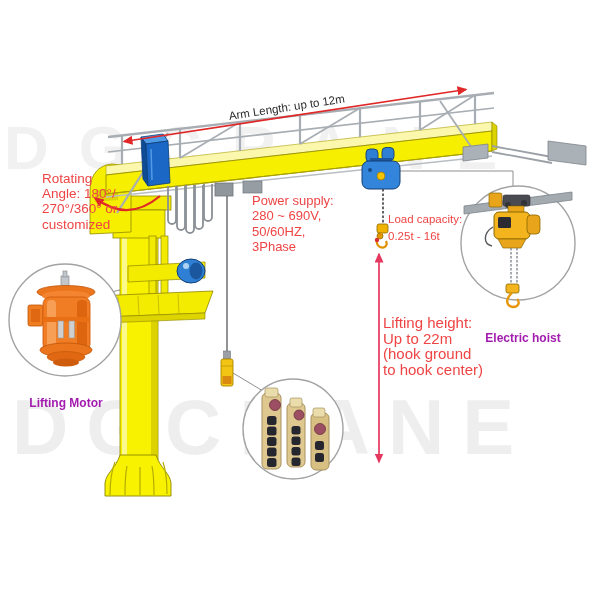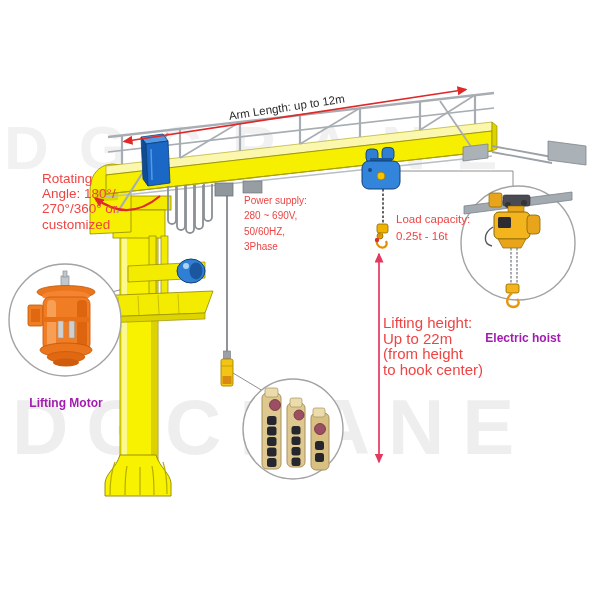--- a/index.html
+++ b/index.html
@@ -6,22 +6,22 @@
   #stage{position:relative;width:600px;height:600px;background:#fff;overflow:hidden;
          font-family:"Liberation Sans",sans-serif;}
   .wm{position:absolute;font-weight:bold;color:rgba(60,60,60,0.07);white-space:nowrap;
       user-select:none;z-index:0;}
   #wm1{left:4px;top:112px;font-size:62px;letter-spacing:30px;}
   #wm2{left:12px;top:382px;font-size:78px;letter-spacing:18px;color:rgba(60,60,60,0.085);}
   svg{position:absolute;left:0;top:0;z-index:1;}
   .ann{position:absolute;z-index:2;color:#ef4444;}
   .ann div{white-space:nowrap;}
   #ann-rot{left:42px;top:171px;font-size:13.5px;line-height:15.2px;}
-  #ann-pow{left:244px;top:193px;font-size:10px;line-height:15.4px;}
-  #ann-load{left:388px;top:211px;font-size:11.5px;line-height:16.5px;margin-left:8px;}
+  #ann-pow{left:252px;top:193px;font-size:13px;line-height:15.4px;}
+  #ann-load{left:388px;top:211px;font-size:11.5px;line-height:16.5px;}
   #ann-lift{left:383px;top:315px;font-size:15px;line-height:15.5px;}
   #ann-arm{left:228px;top:110px;font-size:11.5px;transform:rotate(-8.6deg);
            transform-origin:0 0;color:#2b2b2b;}
   .cap{position:absolute;z-index:2;font-weight:bold;font-size:12px;color:#a21caf;
        text-align:center;}
   #cap-motor{left:10px;top:396px;width:112px;}
   #cap-handle{left:235px;top:484px;width:120px;}
   #cap-hoist{left:463px;top:331px;width:120px;}
 </style>
 </head>
@@ -256,19 +256,19 @@
   </div>
 
   <div class="ann" id="ann-load">
     <div>Load capacity:</div>
     <div>0.25t - 16t</div>
   </div>
 
   <div class="ann" id="ann-lift">
     <div>Lifting height:</div>
     <div>Up to 22m</div>
-    <div>(from height</div>
+    <div>(hook ground</div>
     <div>to hook center)</div>
   </div>
 
   <div class="cap" id="cap-motor">Lifting Motor</div>
   <div class="cap" id="cap-hoist">Electric hoist</div>
 </div>
 
 </body></html>

